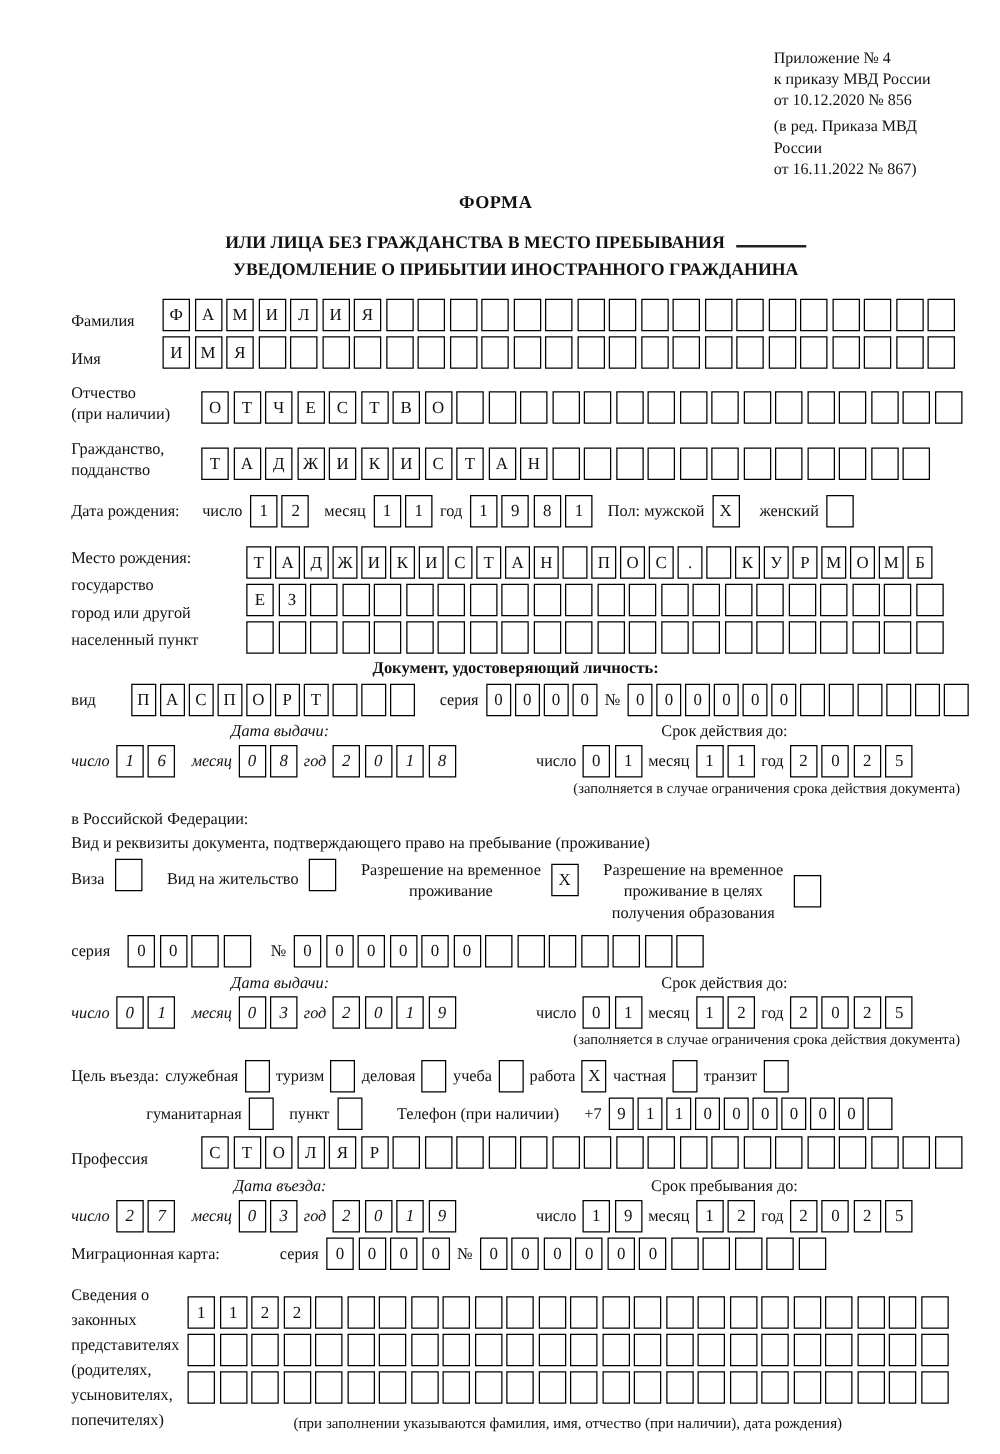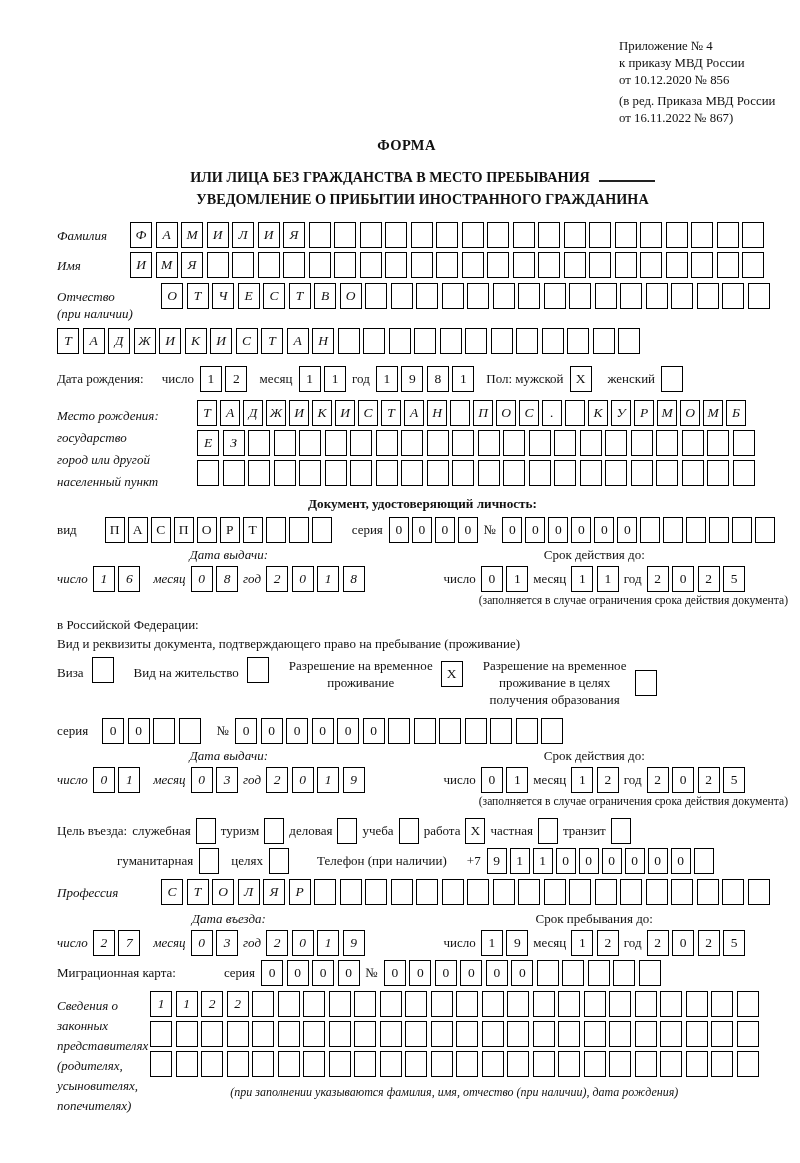--- a/index.html
+++ b/index.html
@@ -1,31 +1,31 @@
 <!DOCTYPE html>
 <html><head>
 <meta charset="utf-8">
 <style>
   html,body{margin:0;padding:0;background:#ffffff;}
   body{width:800px;height:1163px;overflow:hidden;color:#111;
        font-family:"Liberation Serif", serif;}
-  .page{box-sizing:border-box;width:800px;height:1163px;padding:38px 12px 0 57px;}
+  .page{box-sizing:border-box;width:800px;height:1163px;padding:38px 32px 0 57px;}
 
   
   .appendix{margin-left:562px;font-size:12.8px;line-height:17px;}
   .appendix .amend{margin-top:4px;}
   .forma{margin-top:10px;margin-right:32px;text-align:center;
          font-weight:bold;font-size:14.5px;letter-spacing:.4px;}
 
   .title{margin-top:12px;text-align:center;font-weight:bold;font-size:14.2px;line-height:22px;}
   .blank-line{display:inline-block;width:56px;border-bottom:2px solid #222;height:13px;margin-left:9px;}
   .section-title{margin-top:20px;font-weight:bold;font-size:13.6px;letter-spacing:.2px;}
 
   
-  .row{display:flex;align-items:flex-start;font-style:italic;}
+  .row{display:flex;align-items:flex-end;}
   .lab{font-size:13px;line-height:17px;padding-top:5px;flex:0 0 auto;}
   .w73{width:73px}.w104{width:104px}.w140{width:140px}.w93{width:93px}
 
   .cells{display:flex;gap:3.5px;flex:0 0 auto;}
   .cell{box-sizing:border-box;width:22px;height:26px;border:1.7px solid #000;
         display:flex;align-items:center;justify-content:center;
         font-size:13.5px;background:#fff;flex:0 0 auto;}
   .compact .cell{width:20px;}
   .compact{gap:3px;}
 
@@ -166,20 +166,24 @@
         <span class="cell"></span>
         <span class="cell"></span>
         <span class="cell"></span>
         <span class="cell"></span>
         <span class="cell"></span>
         <span class="cell"></span>
       </div>
   </div>
 
   <div class="row mt6">
+    <div class="lab w104">
+      <div>Гражданство,</div>
+      <div>подданство</div>
+    </div>
     <div class="cells">
         <span class="cell">Т</span>
         <span class="cell">А</span>
         <span class="cell">Д</span>
         <span class="cell">Ж</span>
         <span class="cell">И</span>
         <span class="cell">К</span>
         <span class="cell">И</span>
         <span class="cell">С</span>
         <span class="cell">Т</span>
@@ -545,21 +549,21 @@
     <span class="cells compact">
         <span class="cell"></span>
       </span>
   </div>
 
   <div class="inline-row mt4 indent60">
     <span>гуманитарная</span>
     <span class="cells compact">
         <span class="cell"></span>
       </span>
-    <span style="margin-left:6px">целях</span>
+    <span style="margin-left:6px">пункт</span>
     <span class="cells compact">
         <span class="cell"></span>
       </span>
     <span style="margin-left:22px">Телефон (при наличии)</span>
     <span style="margin-left:14px">+7</span>
     <span class="cells compact">
         <span class="cell">9</span>
         <span class="cell">1</span>
         <span class="cell">1</span>
         <span class="cell">0</span>

